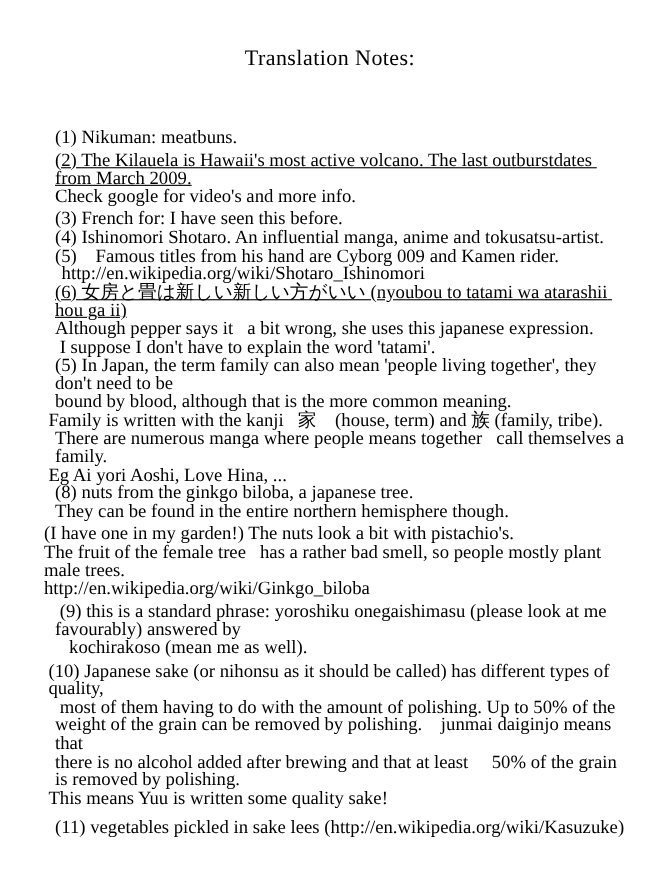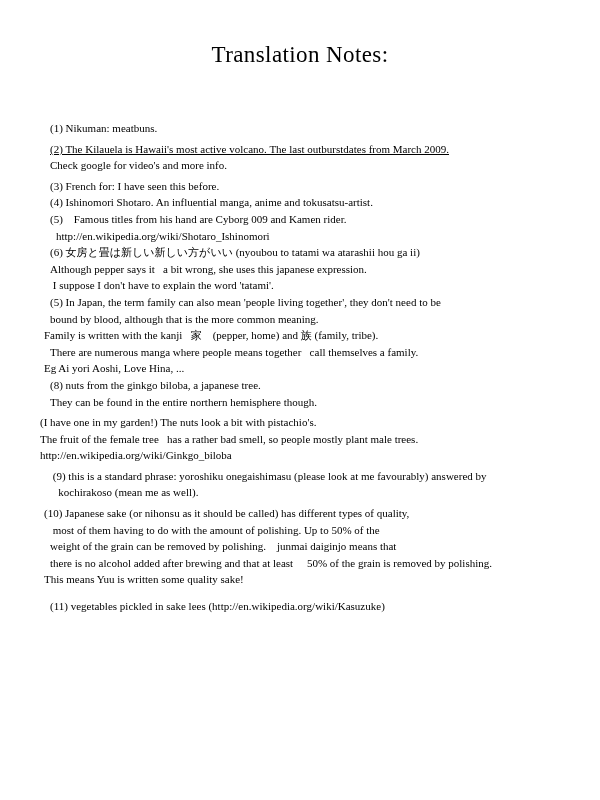--- a/index.html
+++ b/index.html
@@ -15,34 +15,34 @@
     overflow: hidden;
   }
   .page {
     position: relative;
     width: 600px;
     height: 800px;
     box-sizing: border-box;
   }
   .title {
     text-align: center;
-    font-size: 23px;
+    font-size: 20px;
     letter-spacing: 0.4px;
     margin-top: 42px;
     margin-bottom: 0;
     font-weight: normal;
     font-family: "Liberation Serif", serif;
   }
   .body-block {
     margin-top: 52px;
     padding-left: 44px;
     padding-right: 26px;
   }
   .line {
-    font-size: 11px;
+    font-size: 17px;
     line-height: 16.6px;
     white-space: pre-wrap;
     font-family: "Liberation Serif", serif;
   }
   .gap-small {
     height: 4px;
   }
 </style>
 </head>
 <body>
@@ -52,26 +52,26 @@
   <div class="body-block">
       <div class="line" style="padding-left: 6px;">(1) Nikuman: meatbuns.</div>
       <div class="gap-small" style="height: 4px;"></div>
       <div class="line" style="padding-left: 6px; text-decoration: underline;">(2) The Kilauela is Hawaii's most active volcano. The last outburstdates from March 2009.</div>
       <div class="line" style="padding-left: 6px;">Check google for video's and more info.</div>
       <div class="gap-small" style="height: 4px;"></div>
       <div class="line" style="padding-left: 6px;">(3) French for: I have seen this before.</div>
       <div class="line" style="padding-left: 6px;">(4) Ishinomori Shotaro. An influential manga, anime and tokusatsu-artist.</div>
       <div class="line" style="padding-left: 6px;">(5)    Famous titles from his hand are Cyborg 009 and Kamen rider.</div>
       <div class="line" style="padding-left: 12px;">http://en.wikipedia.org/wiki/Shotaro_Ishinomori</div>
-      <div class="line" style="padding-left: 6px;">(6) 女房と畳は新しい新しい方がいい (nyoubou to tatami wa atarashii hou ga ii)</div>
+      <div class="line" style="padding-left: 6px; text-decoration: underline;">(6) 女房と畳は新しい新しい方がいい (nyoubou to tatami wa atarashii hou ga ii)</div>
       <div class="line" style="padding-left: 6px;">Although pepper says it   a bit wrong, she uses this japanese expression.</div>
       <div class="line" style="padding-left: 6px;"> I suppose I don't have to explain the word 'tatami'.</div>
       <div class="line" style="padding-left: 6px;">(5) In Japan, the term family can also mean 'people living together', they don't need to be</div>
       <div class="line" style="padding-left: 6px;">bound by blood, although that is the more common meaning.</div>
-      <div class="line">Family is written with the kanji   家    (pepper, home) and 族 (family, tribe).</div>
+      <div class="line">Family is written with the kanji   家    (house, term) and 族 (family, tribe).</div>
       <div class="line" style="padding-left: 6px;">There are numerous manga where people means together   call themselves a family.</div>
       <div class="line">Eg Ai yori Aoshi, Love Hina, ...</div>
       <div class="line" style="padding-left: 6px;">(8) nuts from the ginkgo biloba, a japanese tree.</div>
       <div class="line" style="padding-left: 6px;">They can be found in the entire northern hemisphere though.</div>
       <div class="gap-small" style="height: 4px;"></div>
       <div class="line" style="margin-left: -4px;">(I have one in my garden!) The nuts look a bit with pistachio's.</div>
       <div class="line" style="margin-left: -4px;">The fruit of the female tree   has a rather bad smell, so people mostly plant male trees.</div>
       <div class="line" style="margin-left: -4px;">http://en.wikipedia.org/wiki/Ginkgo_biloba</div>
       <div class="gap-small" style="height: 4px;"></div>
       <div class="line" style="padding-left: 6px;"> (9) this is a standard phrase: yoroshiku onegaishimasu (please look at me favourably) answered by</div>

